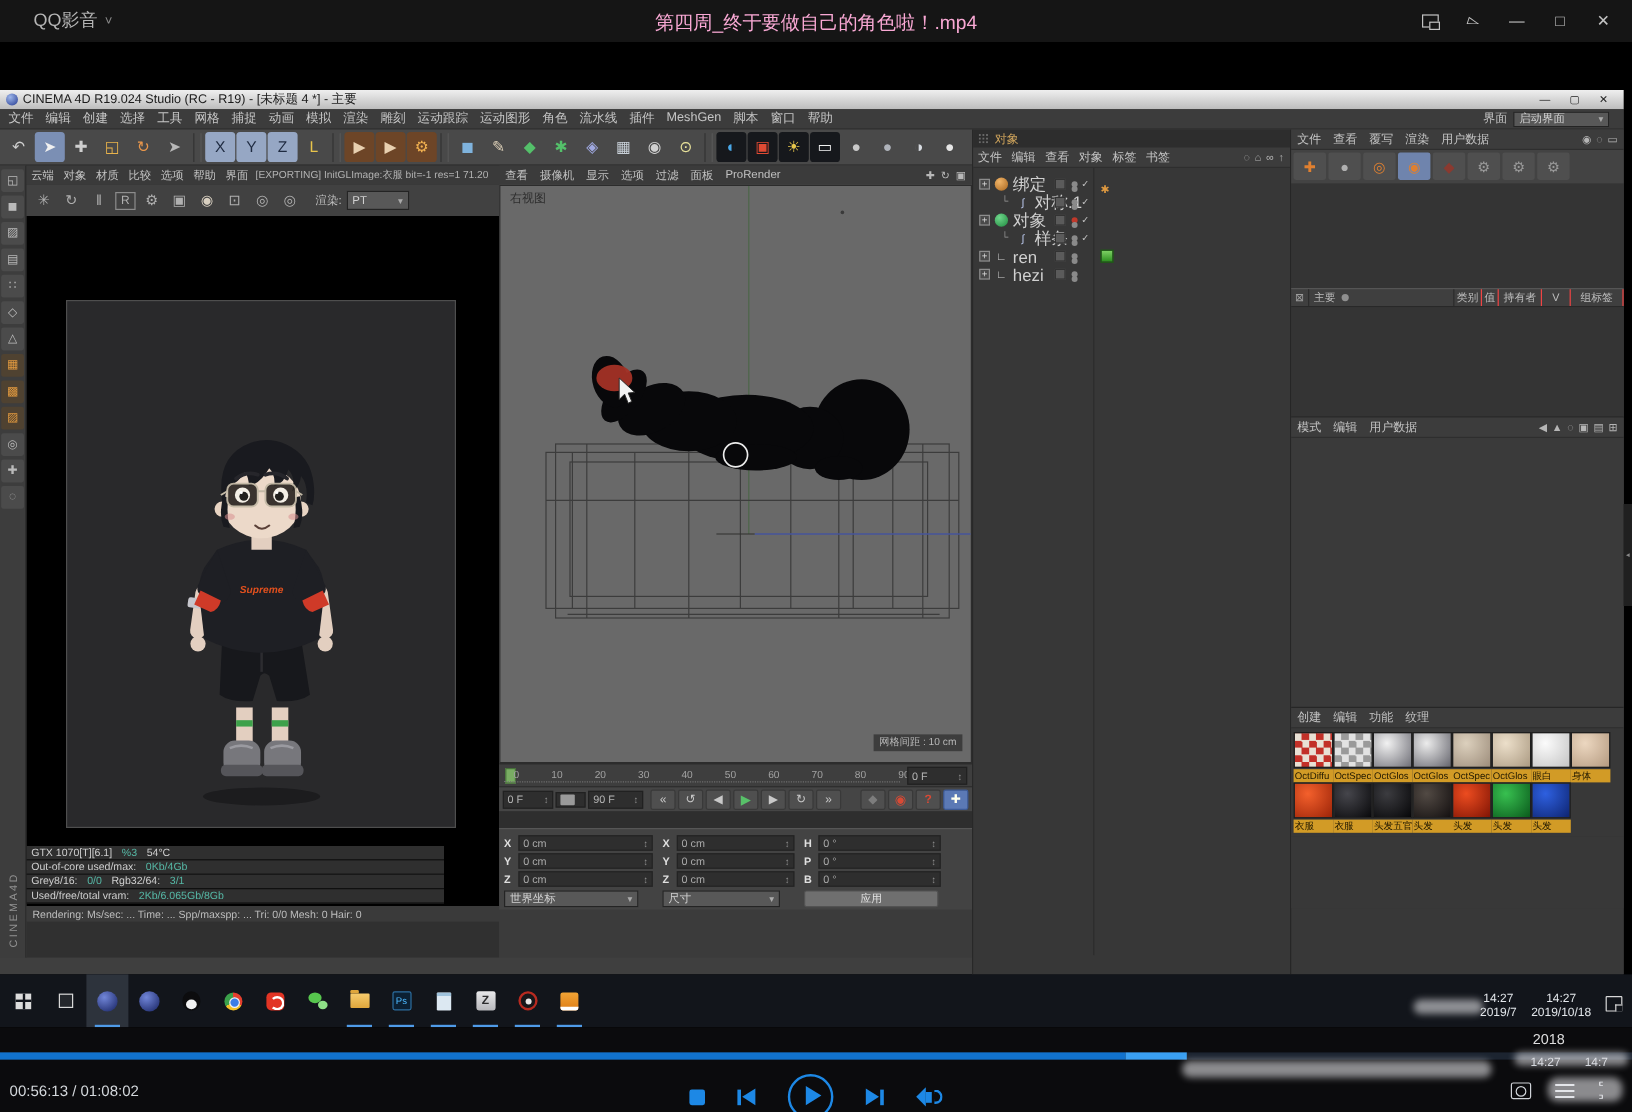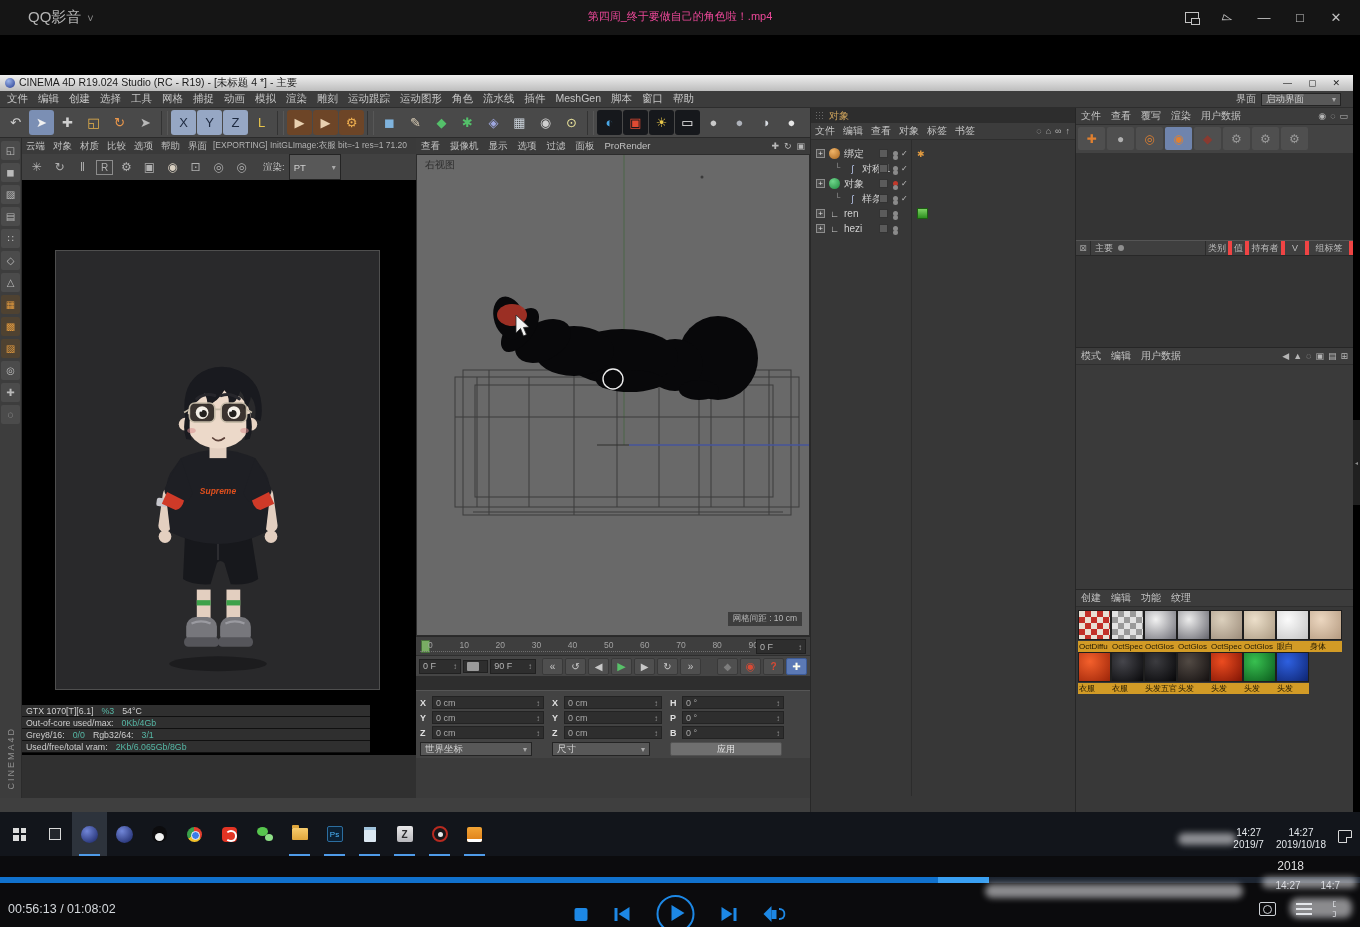--- a/index.html
+++ b/index.html
@@ -4,21 +4,21 @@
 <style>
 *{margin:0;padding:0;box-sizing:border-box}
 body{background:#222}
 #stage{position:relative;width:1360px;height:927px;background:#000;overflow:hidden;
   font-family:"Liberation Sans","DejaVu Sans",sans-serif;color:#c8c8c8}
 
 
 .titlebar{position:absolute;left:0;top:0;width:1360px;height:35px;background:#151515;display:flex;align-items:center}
 .app-name{margin-left:28px;font-size:15px;color:#b5b5b5;display:flex;gap:6px;align-items:center}
 .app-caret{font-size:11px;color:#8a8a8a}
-.vtitle{position:absolute;left:300px;right:300px;text-align:center;font-size:11px;color:#ec4899;top:9px}
+.vtitle{position:absolute;left:300px;right:300px;text-align:center;font-size:16px;color:#f9a8d4;top:9px}
 .tb-btns{margin-left:auto;display:flex;margin-right:6px;z-index:3}
 .tb-btn{width:36px;height:28px;display:flex;align-items:center;justify-content:center;color:#c2c2c2;font-size:13px}
 .tb-btn.pip span{display:block;width:14px;height:11px;border:1px solid #c2c2c2;position:relative}
 .tb-btn.pip span::after{content:"";position:absolute;right:-2px;bottom:-3px;width:7px;height:5px;background:#151515;border:1px solid #c2c2c2}
 .tb-btn.pin span{display:inline-block;transform:rotate(18deg);font-size:13px}
 
 
 .c4d{position:absolute;left:0;top:75px;width:1353px;height:737px;background:#3f3f3f}
 .c4d-title{height:16px;background:linear-gradient(#efefef,#bdbdbd);color:#1b1b1b;font-size:10.5px;display:flex;align-items:center;padding:0 5px;gap:4px}
 .c4d-logo{width:10px;height:10px;border-radius:50%;background:radial-gradient(circle at 35% 30%,#9db6ea,#23388f)}
@@ -44,27 +44,27 @@
 .lv{position:absolute;left:22px;top:63px;width:394px;height:660px;background:#303030;overflow:hidden}
 .lv-title{height:16px;background:#383838;display:flex;align-items:center;font-size:9.5px;color:#bdbdbd;padding-left:4px;gap:5px}
 .grip{width:9px;height:9px;background:radial-gradient(#6a6a6a 1px,transparent 1px) 0 0/3px 3px;flex:none}
 .lv-menu{height:16px;background:#3a3a3a;display:flex;align-items:center;font-size:9.5px;color:#c2c2c2;white-space:nowrap;overflow:hidden}
 .lv-menu .menu-item{padding:0 4px}
 .lv-export{color:#b2b2b2;font-size:8.5px;margin-left:2px}
 .lv-toolbar{height:26px;background:#414141;display:flex;align-items:center;gap:4px;padding:0 5px}
 .lv-chip{width:19px;height:19px;display:flex;align-items:center;justify-content:center;color:#b0b0b0;font-size:12px;flex:none}
 .lv-chip.boxed{border:1px solid #8c8c8c;font-size:10px;width:17px;height:15px}
 .lv-render{margin-left:8px;display:flex;gap:4px;align-items:center;font-size:9.5px;color:#c0c0c0}
-.lv-render .dd{width:52px;height:26px}
+.lv-render .dd{width:52px;height:16px}
 .lv-stats{height:14px;background:#141414;color:#c03323;font-size:8.8px;display:flex;align-items:center;padding-left:4px;white-space:nowrap;overflow:hidden}
 .lv-canvas{position:relative;height:525px;background:#000;overflow:hidden}
 .render-frame{position:absolute;left:33px;top:70px;width:325px;height:440px;background:#29292b;border:1px solid #4e4e4e}
 .char-svg{position:absolute;left:50%;transform:translateX(-50%);bottom:10px}
 .gpu{height:50px;background:#000;font-size:8.8px}
-.gpu-row{height:12px;display:flex;align-items:center;background:#2f2f2f;width:348px;padding:0 4px;gap:8px;border-bottom:1px solid #101010;color:#cfcfcf;white-space:nowrap}
+.gpu-row{height:12px;display:flex;align-items:flex-start;background:#2f2f2f;width:348px;padding:0 4px;gap:8px;border-bottom:1px solid #101010;color:#cfcfcf;white-space:nowrap}
 .gpu-row .v{color:#56b8a6}
 .lv-rendering{height:13px;background:#3a3a3a;font-size:8.8px;color:#bdbdbd;display:flex;align-items:center;padding-left:5px;white-space:nowrap;gap:10px}
 
 
 .vp{position:absolute;left:416px;top:63px;width:394px;height:660px;background:#3b3b3b}
 .vp-menu{height:16px;display:flex;align-items:center;font-size:9.5px;color:#c2c2c2;background:#3b3b3b}
 .vp-menu .menu-item{padding:0 5px}
 .vp-corner{margin-left:auto;display:flex;gap:5px;padding-right:5px;font-size:9px;color:#b8b8b8}
 .vp-view{position:relative;height:482px;background:#696969;border:1px solid #2c2c2c;overflow:hidden}
 .vp-label{position:absolute;left:8px;top:3px;font-size:10px;color:#2e2e2e}
@@ -100,21 +100,21 @@
 .apply-btn{width:112px;height:14px;background:#6f6f6f;border:1px solid #525252;border-radius:2px;color:#e4e4e4;display:flex;align-items:center;justify-content:center;font-size:9px}
 
 
 .om{position:absolute;left:810px;top:33px;width:265px;height:704px;background:#373737;border-left:1px solid #282828}
 .om-tab{height:15px;background:#2d2d2d;font-size:10px;color:#cfa45c;display:flex;align-items:center;gap:5px;padding-left:4px}
 .om-menu{height:17px;background:#3c3c3c;display:flex;font-size:10px;color:#c3c3c3;align-items:center;border-bottom:1px solid #2e2e2e}
 .om-menu .menu-item{padding:0 4px}
 .panel-icons{margin-left:auto;display:flex;gap:4px;padding-right:5px;font-size:9px;color:#b5b5b5}
 .om-tree{padding-top:6px;position:relative}
 .om-tree::before{content:"";position:absolute;left:100px;top:0;bottom:-560px;width:1px;background:#2c2c2c}
-.t-row{height:15px;display:flex;align-items:center;font-size:10px;color:#d0d0d0;position:relative;padding-left:5px}
+.t-row{height:15px;display:flex;align-items:center;font-size:14px;color:#d0d0d0;position:relative;padding-left:5px}
 .t-row.d1{padding-left:21px}
 .exp{width:9px;height:9px;border:1px solid #8d8d8d;font-size:8px;line-height:7px;text-align:center;color:#ddd;margin-right:4px;background:#4a4a4a;flex:none}
 .exp::before{content:"+"}
 .d1 .exp{border:none;background:none;width:11px}
 .d1 .exp::before{content:"└";color:#9a9a9a}
 .oicon{width:11px;height:11px;margin-right:4px;border-radius:50%;flex:none;display:flex;align-items:center;justify-content:center;font-size:9px}
 .k-bind .oicon{background:radial-gradient(circle at 35% 30%,#f0b468,#a8651e)}
 .k-obj .oicon{background:radial-gradient(circle at 35% 30%,#6fd68b,#1f8a3f)}
 .k-sym .oicon::before,.k-spl .oicon::before{content:"ʃ";color:#b9c6ea}
 .k-null .oicon::before{content:"∟";color:#cdcdcd}
@@ -135,21 +135,21 @@
 .rc-menu .menu-item{padding:0 5px}
 .tk-toolbar{height:28px;background:#434343;display:flex;gap:2px;padding:2px 2px}
 .tk-chip{width:27px;height:23px;background:#4f4f4f;border-radius:2px;font-size:12px;display:flex;align-items:center;justify-content:center;flex:none}
 .tk-chip.sel{background:#6f84ad}
 .tk-empty{height:87px;background:#343434}
 .tk-header{height:16px;display:flex;font-size:9px;color:#bdbdbd;background:#3f3f3f;border-top:1px solid #555;border-bottom:1px solid #282828;align-items:stretch}
 .tk-x{width:15px;border-right:1px solid #2c2c2c;display:flex;align-items:center;justify-content:center}
 .tk-x::before{content:"⊠";font-size:9px;color:#9c9c9c}
 .tk-main{flex:1;display:flex;align-items:center;gap:5px;padding-left:4px;border-right:1px solid #2c2c2c}
 .tk-main i{width:6px;height:6px;border-radius:50%;background:#8f8f8f}
-.tk-col{display:flex;align-items:center;justify-content:center;border-right:4px solid #ef4444;padding:0 2px}
+.tk-col{display:flex;align-items:center;justify-content:center;border-right:1px solid #ef4444;padding:0 2px}
 .tk-col:nth-of-type(3){width:36px}.tk-col:nth-of-type(4){width:24px}.tk-col:nth-of-type(5){width:44px}
 .tk-col:nth-of-type(6){width:16px}.tk-col:nth-of-type(7){width:46px}
 .tk-empty2{height:92px;background:#343434;border-bottom:1px solid #262626}
 .attr-empty{height:225px;background:#3a3a3a;border-bottom:1px solid #262626}
 .mat-grid{display:flex;flex-wrap:wrap;gap:0;padding:3px 2px;align-content:flex-start;background:#383838}
 .mat{width:33px;cursor:pointer}
 .mat-ball{height:30px;border:1px solid #1e1e1e}
 .mat-label{height:11px;background:#d29b26;color:#201800;font-size:8px;line-height:11px;padding:0 1px;overflow:hidden;white-space:nowrap;margin-top:1px}
 .mats-empty{height:60px;background:#383838}
 
@@ -579,20 +579,21 @@
             <span>Grey8/16:</span>
             <span class="v">0/0</span>
             <span>Rgb32/64:</span>
             <span class="v">3/1</span>
           </div>
         <div class="gpu-row">
             <span>Used/free/total vram:</span>
             <span class="v">2Kb/6.065Gb/8Gb</span>
           </div>
       </div>
+      <div class="lv-rendering">Rendering:    Ms/sec: ...   Time: ...    Spp/maxspp: ...   Tri: 0/0   Mesh: 0    Hair: 0</div>
     </div>
 
     <div class="vp">
       <div class="vp-menu">
         <div style="display:flex">
 
         <span class="menu-item">查看</span>
             <span class="menu-item">摄像机</span>
             <span class="menu-item">显示</span>
             <span class="menu-item">选项</span>

